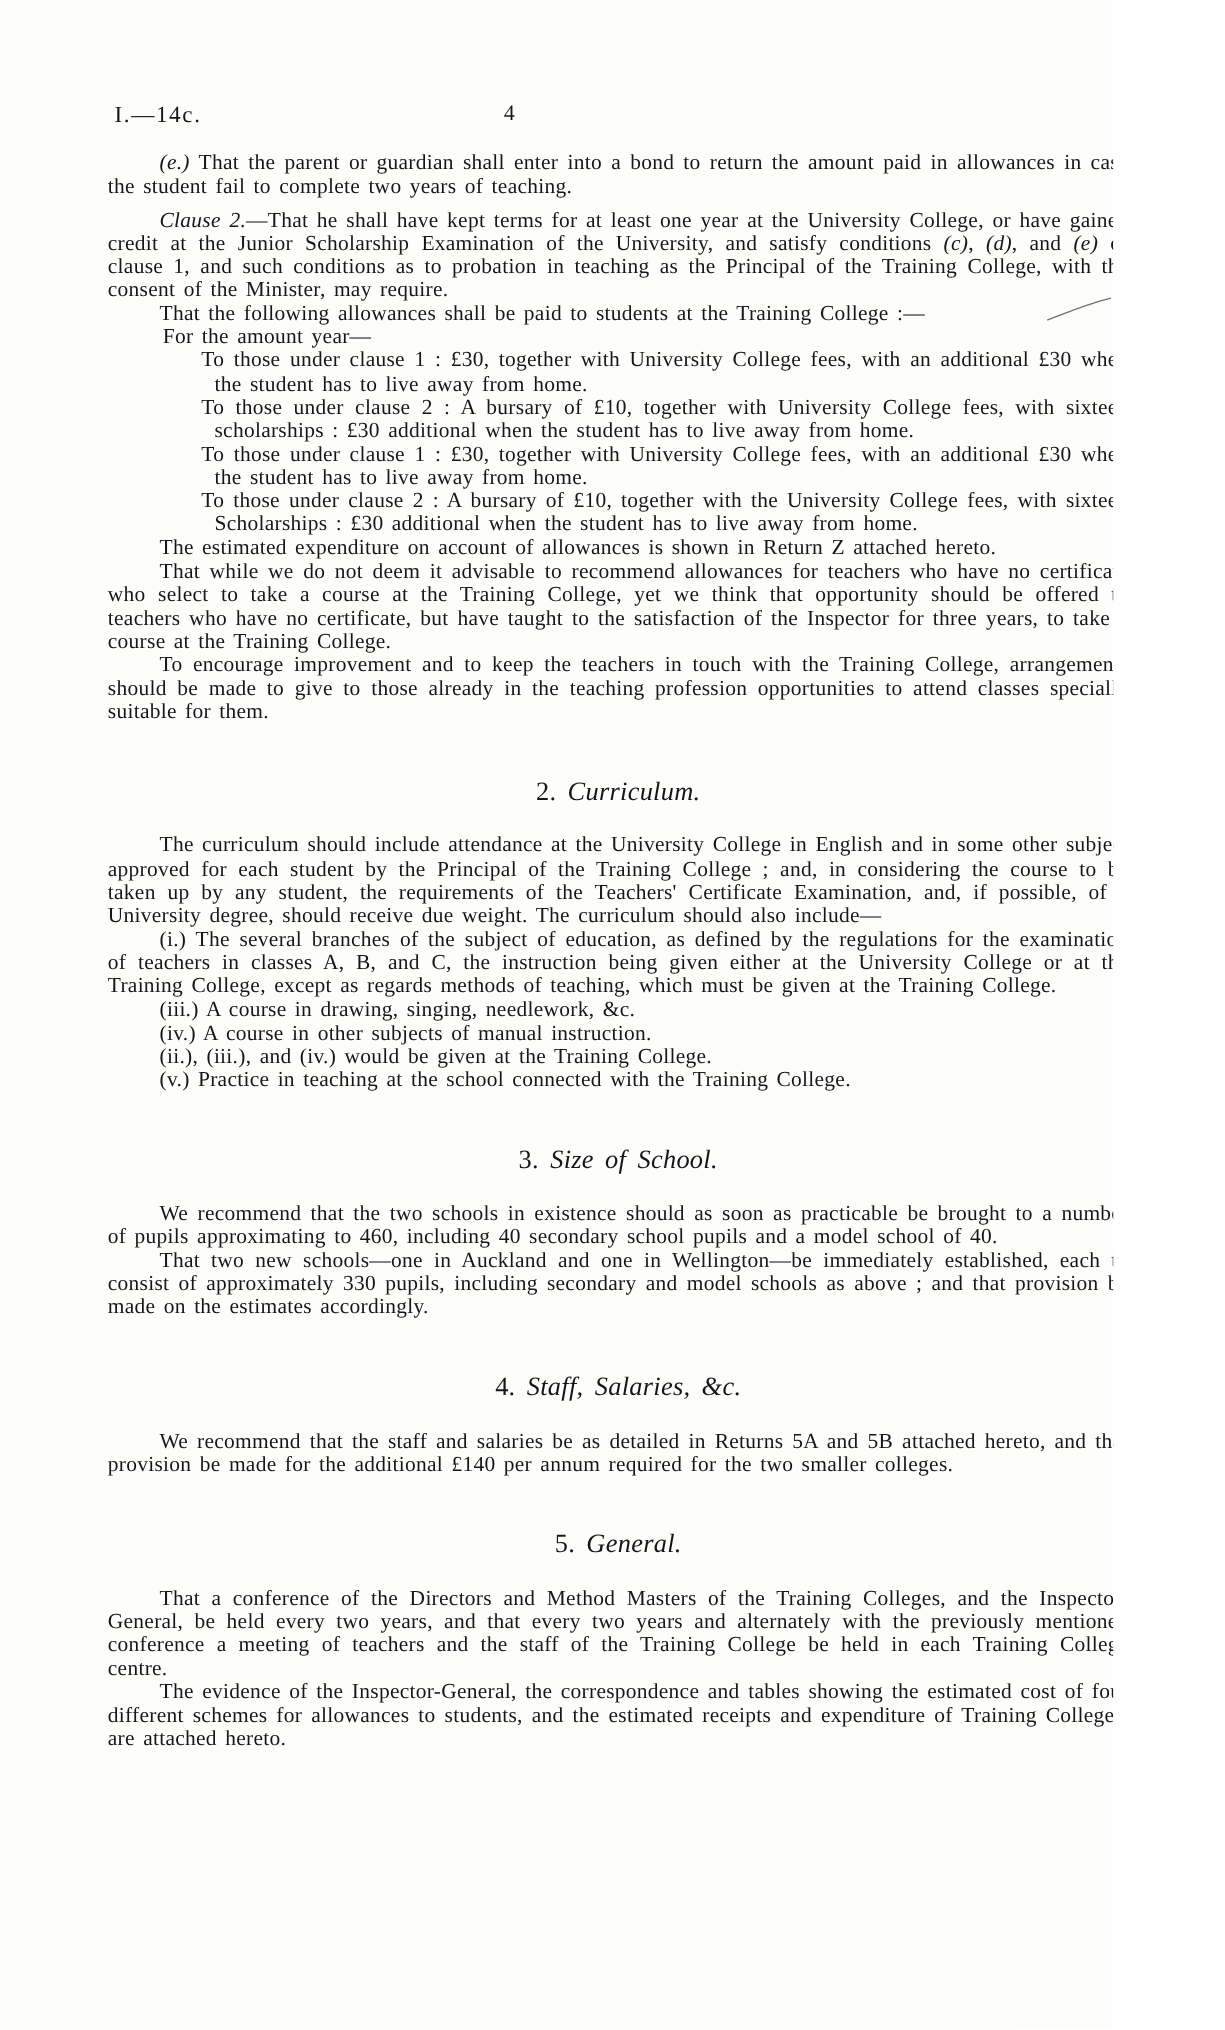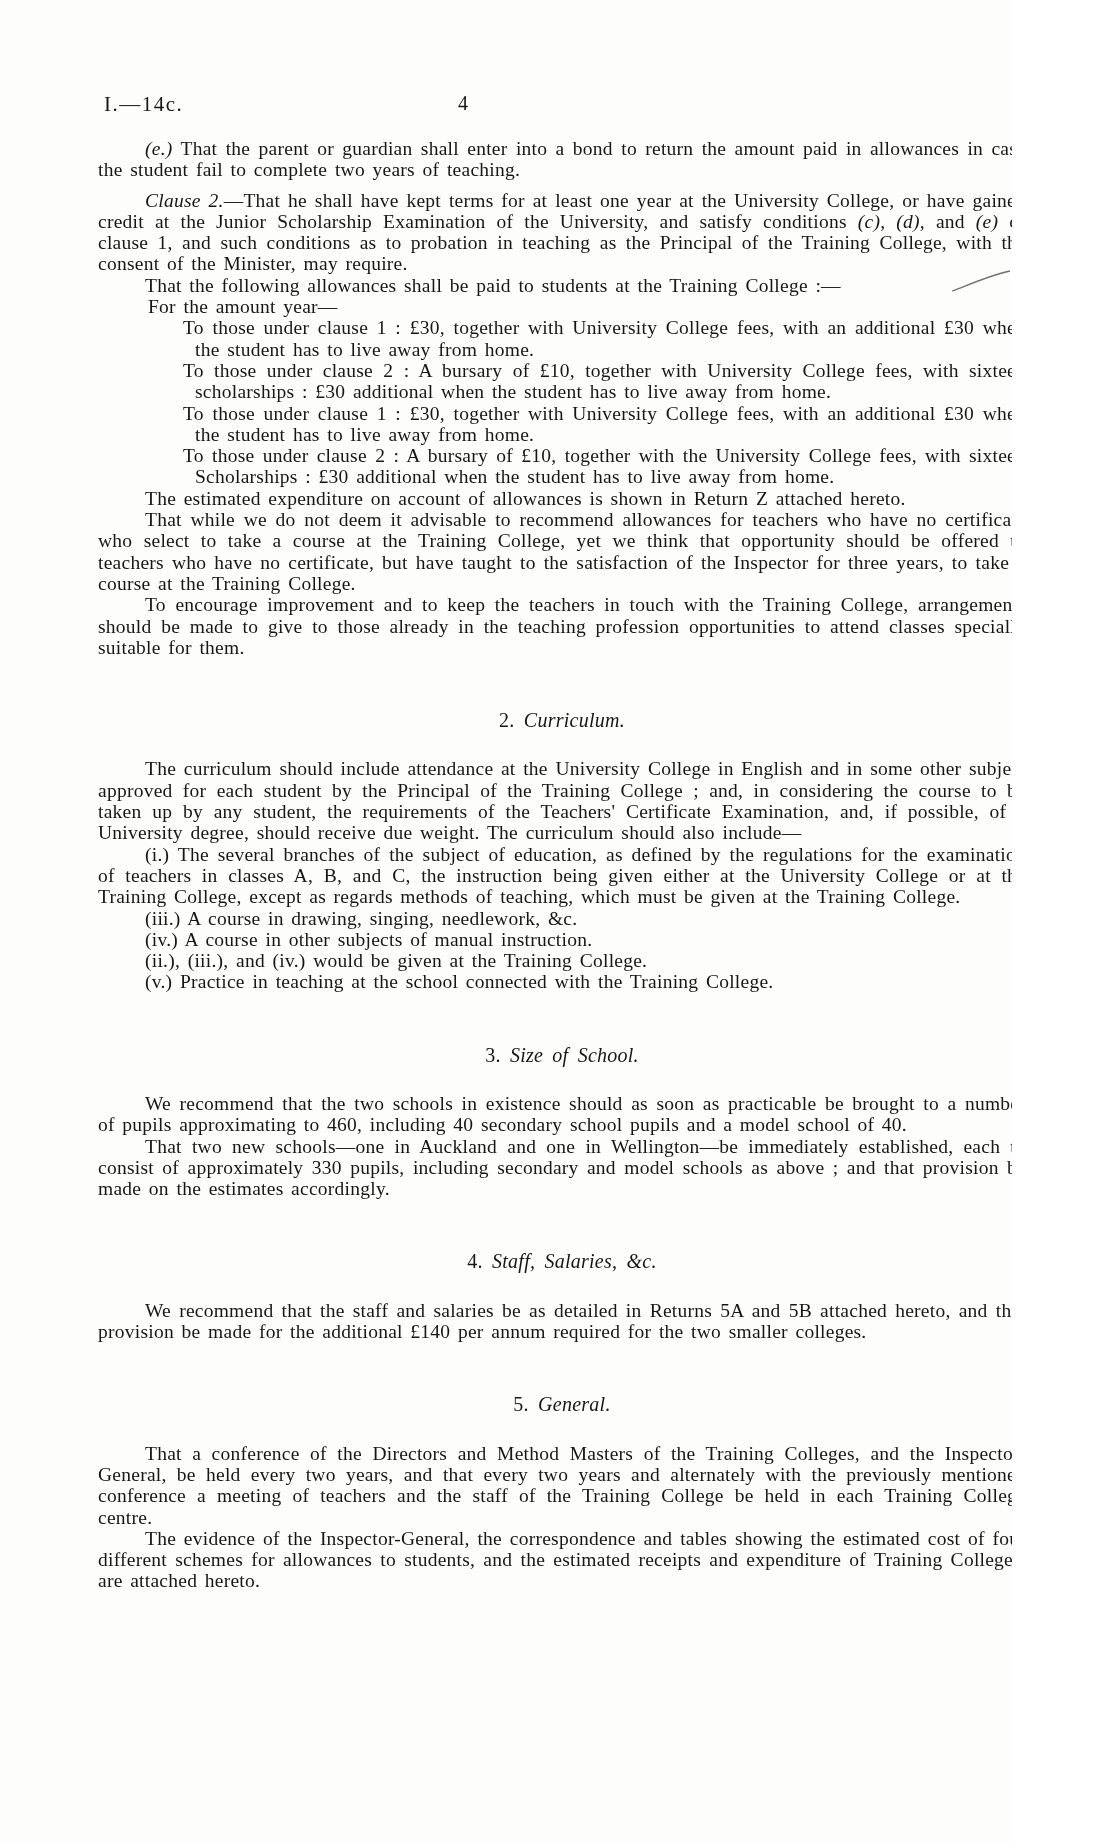--- a/index.html
+++ b/index.html
@@ -43,21 +43,21 @@
   }
   .content p { margin: 0; }
   .para { text-indent: 47px; }
   .gap-top { margin-top: 9px !important; }
   .year { margin-left: 50px !important; }
   .item { padding-left: 97px; text-indent: -12px; }
   .heading {
     text-align: center;
     text-indent: 0;
     margin: 52px 0 27px !important;
-    font-size: 20px;
+    font-size: 24px;
     word-spacing: 4px;
   }
   .scratch {
     position: absolute;
     right: 0;
     top: 262px;
   }
   i { font-style: italic; }
 </style>
 </head>

